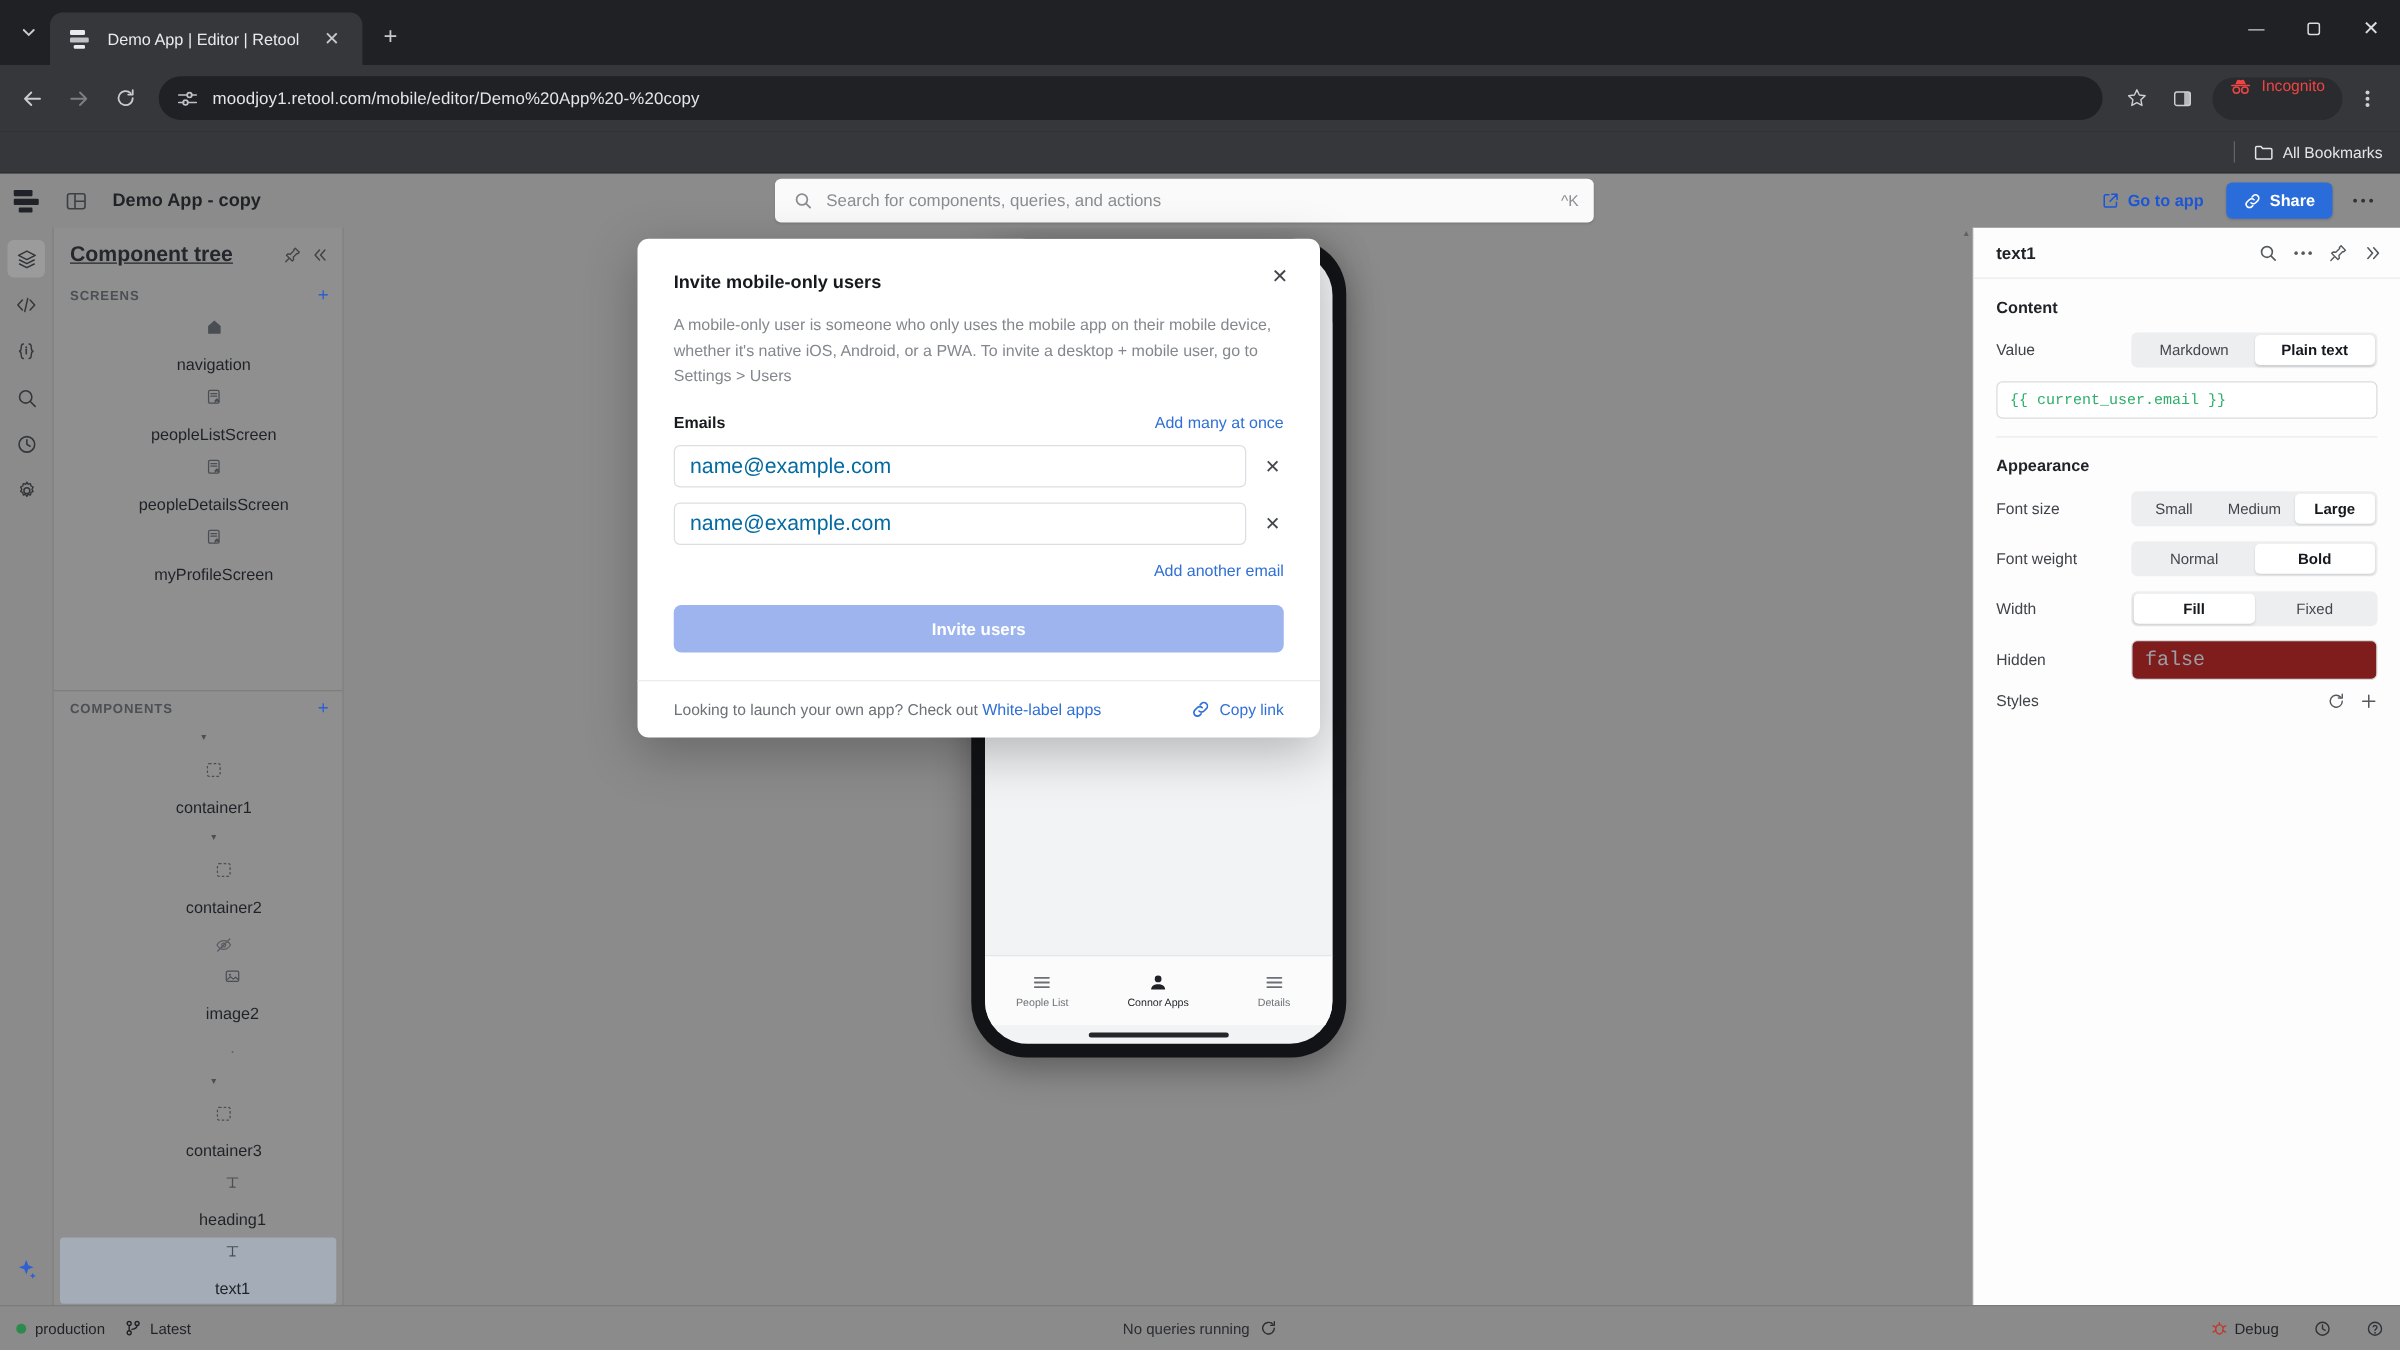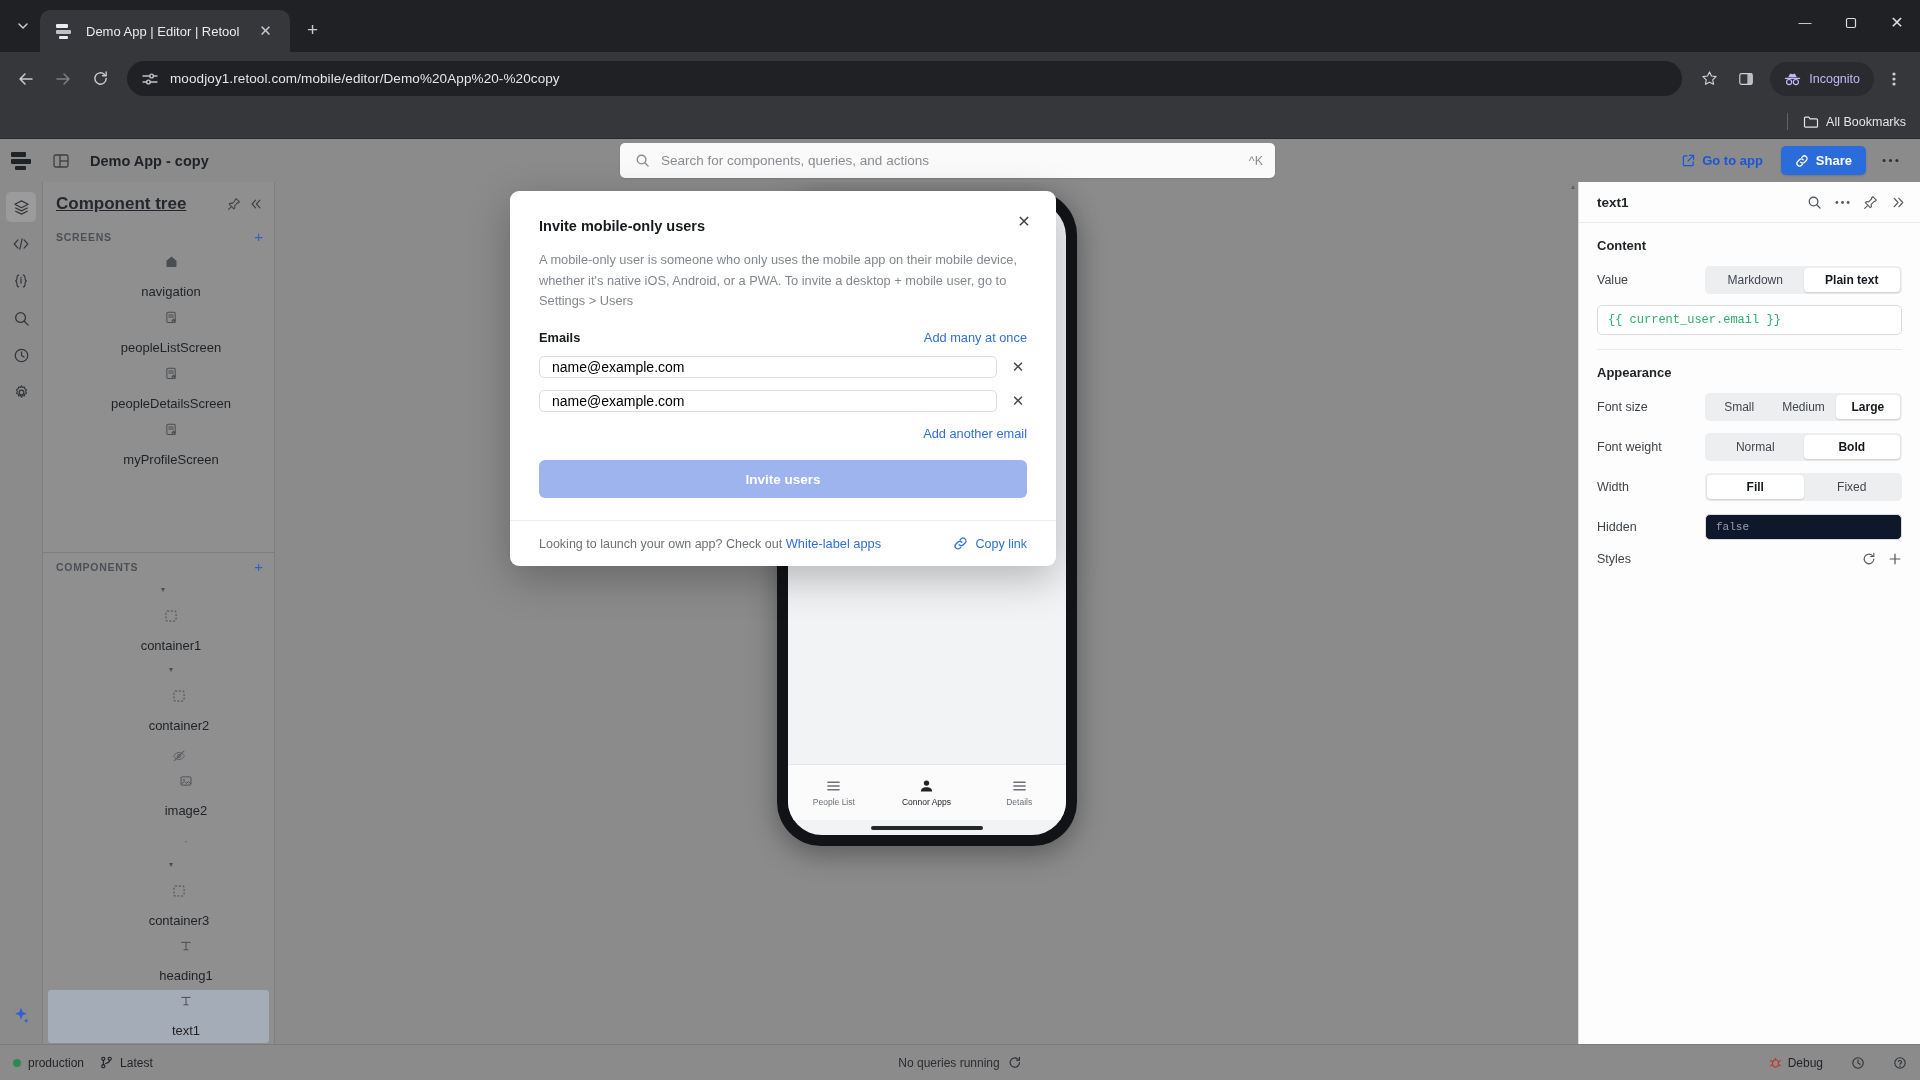--- a/index.html
+++ b/index.html
@@ -70,21 +70,21 @@
   .omni-icon { width:18px; height:18px; flex:none; color:#bdc1c6; }
   .omni-url { color:#e3e5e8; font-size:13.5px; letter-spacing:.1px; flex:1;
     white-space:nowrap; overflow:hidden; }
   .tb-icon-btn {
     width:34px; height:34px; border-radius:50%; display:flex;
     align-items:center; justify-content:center; color:#cdd1d5; font-size:15px;
     flex:none;
   }
   .incognito-pill {
     height:34px; background:#2a2b2e; border-radius:18px; display:flex;
-    align-items:center; gap:8px; padding:0 14px; color:#c4b5fd;
+    gap:8px; padding:0 14px; color:#ef4444;
     font-size:12.5px; margin-left:4px;
   }
   .bookmarks-bar {
     height:34px; background:#35373a; display:flex; align-items:center;
     justify-content:flex-end; padding-right:14px; gap:9px;
     border-bottom:1px solid #2a2b2e;
   }
   .bm-sep { width:1px; height:17px; background:#5f6368; margin-right:6px; }
   .bm-all { display:flex; align-items:center; gap:7px; color:#e3e5e8; font-size:12.5px; }
 
@@ -227,21 +227,21 @@
   }
   .seg-opt.on { background:#fff; color:#15181c; font-weight:600;
     box-shadow:0 1px 2px rgba(0,0,0,.14); }
   .code-field {
     border:1px solid #d9dcdf; border-radius:5px; padding:7px 10px;
     font-family:"Liberation Mono", monospace; font-size:12px; background:#fff;
   }
   .code-field .br { color:#2eae6a; }
   .text-field {
     flex:1; border:1px solid #d9dcdf; border-radius:5px; padding:6px 10px;
-    font-size:11px; color:#9aa0a6; background:#0f172a;
+    font-size:16px; color:#9aa0a6; background:#7f1d1d;
     font-family:"Liberation Mono", monospace;
   }
   .hr { height:1px; background:#e8eaec; margin:14px 0 0; }
   .styles-row { display:flex; align-items:flex-end; margin-bottom:10px; }
   .styles-row .prop-label { font-weight:400; }
   .styles-actions { margin-left:auto; display:flex; gap:12px; color:#55595e; font-size:13px; }
   .styles-none {
     border:1px solid #e2e4e7; border-radius:5px; text-align:center;
     padding:8px; font-size:12.5px; color:#7c8085; background:#fff;
   }
@@ -267,22 +267,22 @@
     position:absolute; right:20px; top:18px; color:#44484d; font-size:16px;
     width:24px; height:24px; display:flex; align-items:center; justify-content:center;
   }
   .modal-title { font-size:14.5px; font-weight:700; color:#16191d; margin-bottom:16px; }
   .modal-desc { font-size:12.8px; color:#83888e; line-height:1.62; margin-bottom:18px; }
   .emails-row { display:flex; align-items:center; margin-bottom:11px; }
   .emails-label { font-size:12.8px; font-weight:700; color:#16191d; flex:1; }
   .link { color:#2f6fd6; font-size:12.8px; }
   .email-input-row { display:flex; align-items:center; gap:12px; margin-bottom:12px; }
   .email-input {
-    flex:1; border:1px solid #dcdfe2; border-radius:5px; height:22px;
-    display:flex; align-items:center; padding:0 12px; font-size:14px; color:#000000;
+    flex:1; border:1px solid #dcdfe2; border-radius:5px; height:34px;
+    display:flex; align-items:center; padding:0 12px; font-size:17px; color:#0369a1;
   }
   .email-remove { color:#44484d; font-size:15px; width:18px; text-align:center; }
   .add-another { text-align:right; margin-bottom:18px; }
   .invite-btn {
     height:38px; background:#9db4ee; color:#fff; border-radius:6px;
     display:flex; align-items:center; justify-content:center;
     font-size:13.5px; font-weight:700; margin-bottom:22px;
   }
   .modal-footer {
     border-top:1px solid #eaecee; margin:0 -29px; padding:15px 29px;

